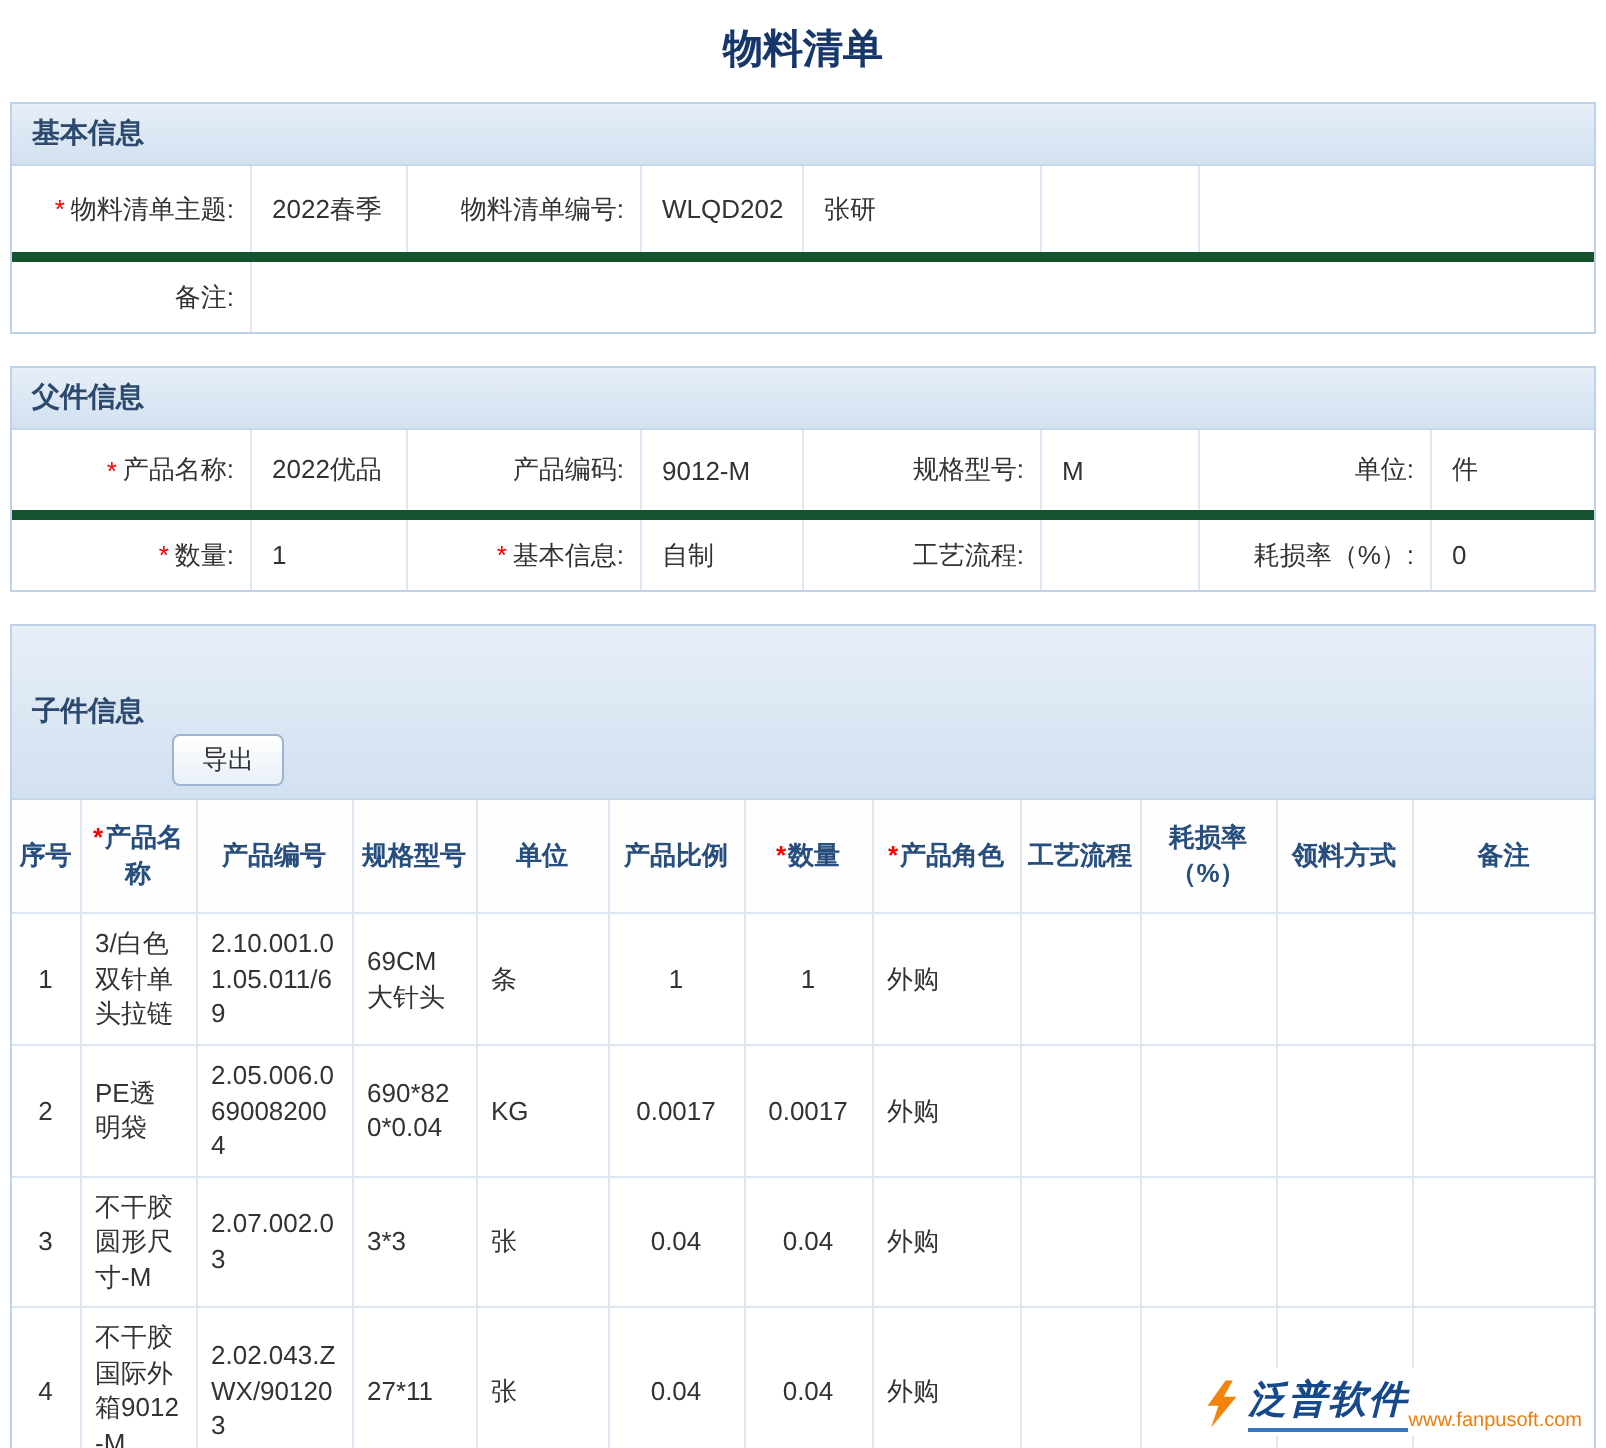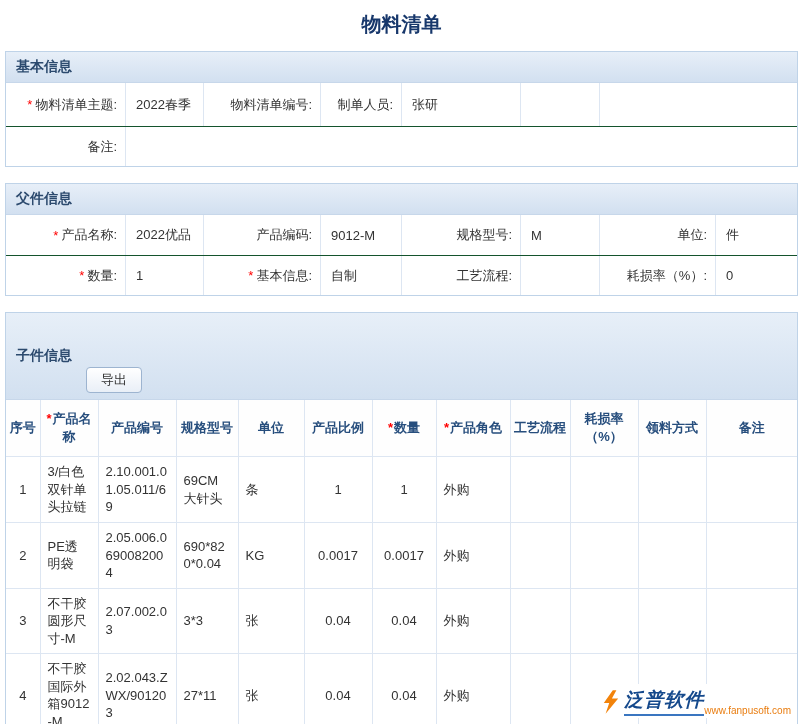--- a/index.html
+++ b/index.html
@@ -36,21 +36,21 @@
     border: 1px solid #9db4d0; border-radius: 4px;
     background: linear-gradient(180deg, #ffffff, #e9eff7);
     cursor: pointer;
     margin-top: 48px;
   }
 
   .form-row { display: grid; min-height: 40px; }
   .form-row.cols4 { grid-template-columns: 120px 78px 117px 81px 119px 79px 116px 81px; }
   .form-row.tall { min-height: 43px; }
   .form-row.remark { grid-template-columns: 120px 1fr; }
-  .form-row + .form-row { border-top: 1px solid #14532d; }
+  .form-row + .form-row { border-top: 5px solid #14532d; }
 
   .fcell {
     display: flex; align-items: center;
     padding: 4px 8px; min-width: 0;
     font-size: 13px; color: #333;
     border-right: 1px solid #dde6f2;
   }
   .fcell:last-child { border-right: none; }
   .flabel { justify-content: flex-end; text-align: right; white-space: nowrap; }
   .fvalue { justify-content: flex-start; padding-left: 10px; }
@@ -101,21 +101,21 @@
     <div class="section-header">
       <span>基本信息</span>
     </div>
     <div class="form-row cols4 tall">
       <div class="fcell flabel">
         <span class="req">*</span>
         <span>物料清单主题:</span>
       </div>
       <div class="fcell fvalue">2022春季</div>
       <div class="fcell flabel">物料清单编号:</div>
-      <div class="fcell flabel">制单人员:</div>
+      <div class="fcell fvalue">WLQD202</div>
       <div class="fcell fvalue">张研</div>
       <div class="fcell flabel"></div>
       <div class="fcell fvalue"></div>
     </div>
     <div class="form-row remark">
       <div class="fcell flabel">备注:</div>
       <div class="fcell fvalue"></div>
     </div>
   </section>
 

